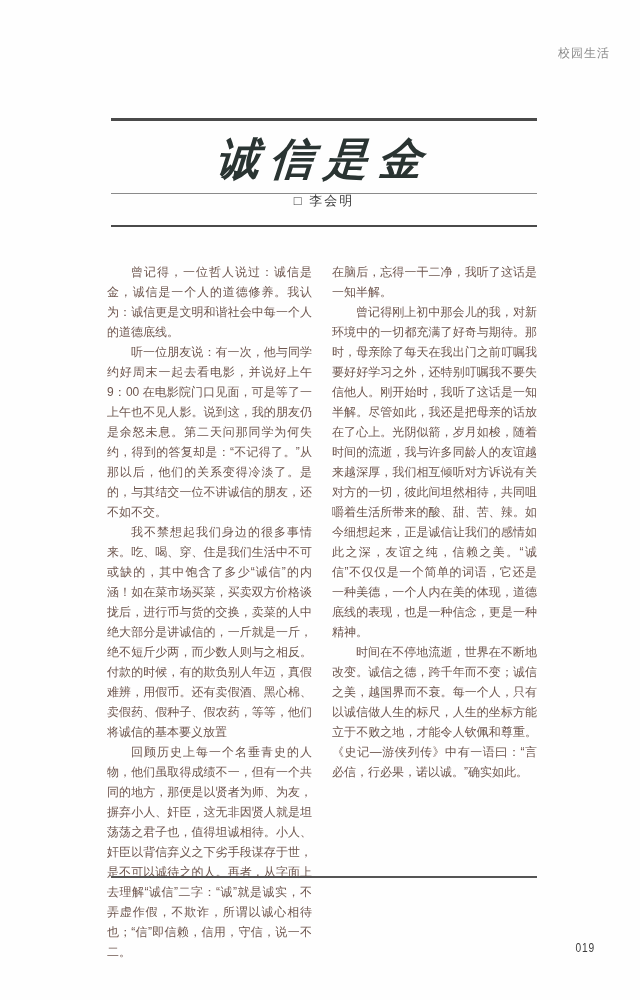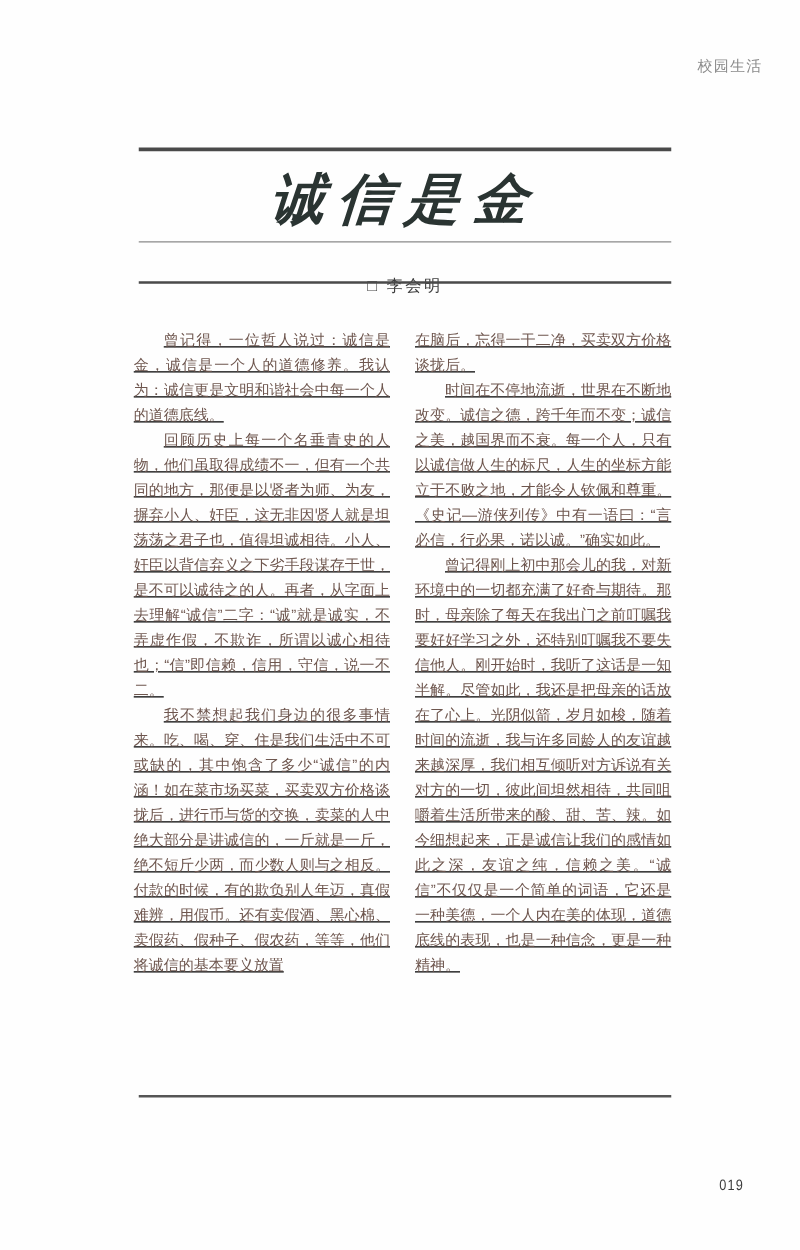--- a/index.html
+++ b/index.html
@@ -36,34 +36,33 @@
     display:flex;align-items:center;justify-content:center;
     font-size:44px;
     font-weight:700;
     font-style:italic;
     letter-spacing:10px;
     color:#2a3432;
     transform:skewX(-4deg);
   }
   .author-line{
     position:absolute;
-    top:217px;left:111px;width:426px;
+    top:189px;left:111px;width:426px;
     height:24px;
     display:flex;align-items:center;justify-content:center;
     font-size:13px;
     letter-spacing:2px;
     color:#3e3e3e;
   }
   
   .body-columns{
     position:absolute;
     top:262px;left:107px;width:430px;
     display:flex;
     gap:20px;
-    text-decoration:underline;
   }
   .col{
     width:207px;
     font-size:12px;
     line-height:20px;
     text-align:justify;
     color:#6e564e;
   }
   .col p{
     margin:0;
@@ -94,27 +93,28 @@
 
   <div class="rule rule-under-title"></div>
 
   <div class="author-line">□ 李会明</div>
 
   <div class="rule rule-under-author"></div>
 
   <div class="body-columns">
     <div class="col">
       <p>曾记得，一位哲人说过：诚信是金，诚信是一个人的道德修养。我认为：诚信更是文明和谐社会中每一个人的道德底线。</p>
+      <p>听一位朋友说：有一次，他与同学约好周末一起去看电影，并说好上午 9：00 在电影院门口见面，可是等了一上午也不见人影。说到这，我的朋友仍是余怒未息。第二天问那同学为何失约，得到的答复却是：“不记得了。”从那以后，他们的关系变得冷淡了。是的，与其结交一位不讲诚信的朋友，还不如不交。</p>
+      <p>我不禁想起我们身边的很多事情来。吃、喝、穿、住是我们生活中不可或缺的，其中饱含了多少“诚信”的内涵！如在菜市场买菜，买卖双方价格谈拢后，进行币与货的交换，卖菜的人中绝大部分是讲诚信的，一斤就是一斤，绝不短斤少两，而少数人则与之相反。付款的时候，有的欺负别人年迈，真假难辨，用假币。还有卖假酒、黑心棉、卖假药、假种子、假农药，等等，他们将诚信的基本要义放置</p>
       <p>回顾历史上每一个名垂青史的人物，他们虽取得成绩不一，但有一个共同的地方，那便是以贤者为师、为友，摒弃小人、奸臣，这无非因贤人就是坦荡荡之君子也，值得坦诚相待。小人、奸臣以背信弃义之下劣手段谋存于世，是不可以诚待之的人。再者，从字面上去理解“诚信”二字：“诚”就是诚实，不弄虚作假，不欺诈，所谓以诚心相待也；“信”即信赖，信用，守信，说一不二。</p>
-      <p>我不禁想起我们身边的很多事情来。吃、喝、穿、住是我们生活中不可或缺的，其中饱含了多少“诚信”的内涵！如在菜市场买菜，买卖双方价格谈拢后，进行币与货的交换，卖菜的人中绝大部分是讲诚信的，一斤就是一斤，绝不短斤少两，而少数人则与之相反。付款的时候，有的欺负别人年迈，真假难辨，用假币。还有卖假酒、黑心棉、卖假药、假种子、假农药，等等，他们将诚信的基本要义放置</p>
     </div>
     <div class="col">
-      <p class="no-indent">在脑后，忘得一干二净，买卖双方价格谈拢后。</p>
+      <p class="no-indent">在脑后，忘得一干二净，我听了这话是一知半解。</p>
+      <p>曾记得刚上初中那会儿的我，对新环境中的一切都充满了好奇与期待。那时，母亲除了每天在我出门之前叮嘱我要好好学习之外，还特别叮嘱我不要失信他人。刚开始时，我听了这话是一知半解。尽管如此，我还是把母亲的话放在了心上。光阴似箭，岁月如梭，随着时间的流逝，我与许多同龄人的友谊越来越深厚，我们相互倾听对方诉说有关对方的一切，彼此间坦然相待，共同咀嚼着生活所带来的酸、甜、苦、辣。如今细想起来，正是诚信让我们的感情如此之深，友谊之纯，信赖之美。“诚信”不仅仅是一个简单的词语，它还是一种美德，一个人内在美的体现，道德底线的表现，也是一种信念，更是一种精神。</p>
       <p>时间在不停地流逝，世界在不断地改变。诚信之德，跨千年而不变；诚信之美，越国界而不衰。每一个人，只有以诚信做人生的标尺，人生的坐标方能立于不败之地，才能令人钦佩和尊重。《史记—游侠列传》中有一语曰：“言必信，行必果，诺以诚。”确实如此。</p>
-      <p>曾记得刚上初中那会儿的我，对新环境中的一切都充满了好奇与期待。那时，母亲除了每天在我出门之前叮嘱我要好好学习之外，还特别叮嘱我不要失信他人。刚开始时，我听了这话是一知半解。尽管如此，我还是把母亲的话放在了心上。光阴似箭，岁月如梭，随着时间的流逝，我与许多同龄人的友谊越来越深厚，我们相互倾听对方诉说有关对方的一切，彼此间坦然相待，共同咀嚼着生活所带来的酸、甜、苦、辣。如今细想起来，正是诚信让我们的感情如此之深，友谊之纯，信赖之美。“诚信”不仅仅是一个简单的词语，它还是一种美德，一个人内在美的体现，道德底线的表现，也是一种信念，更是一种精神。</p>
     </div>
   </div>
 
   <div class="rule rule-bottom"></div>
 
   <div class="page-number">019</div>
 
 </div>
 
 </body></html>

